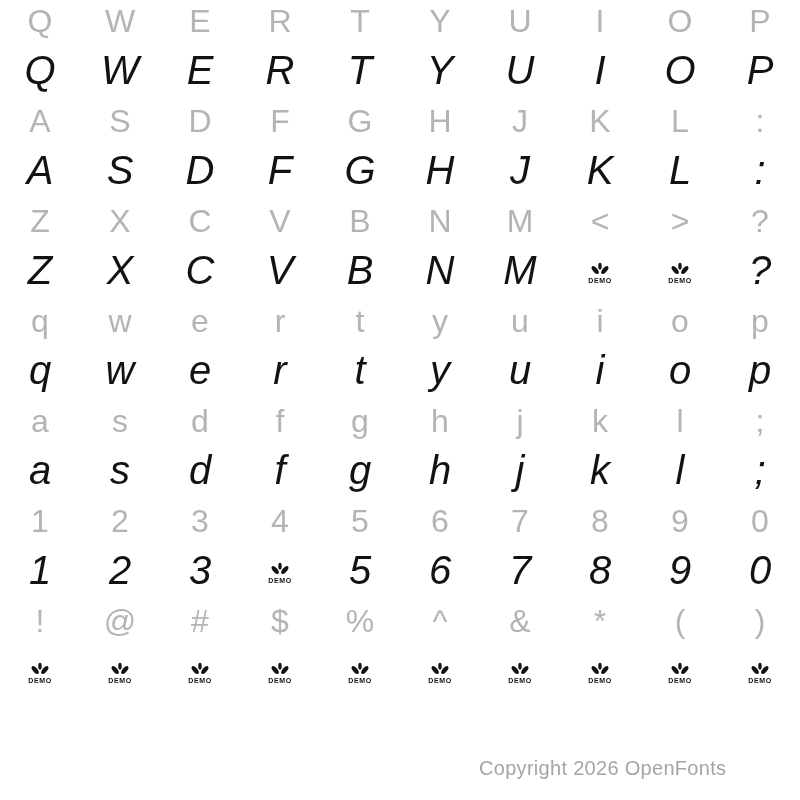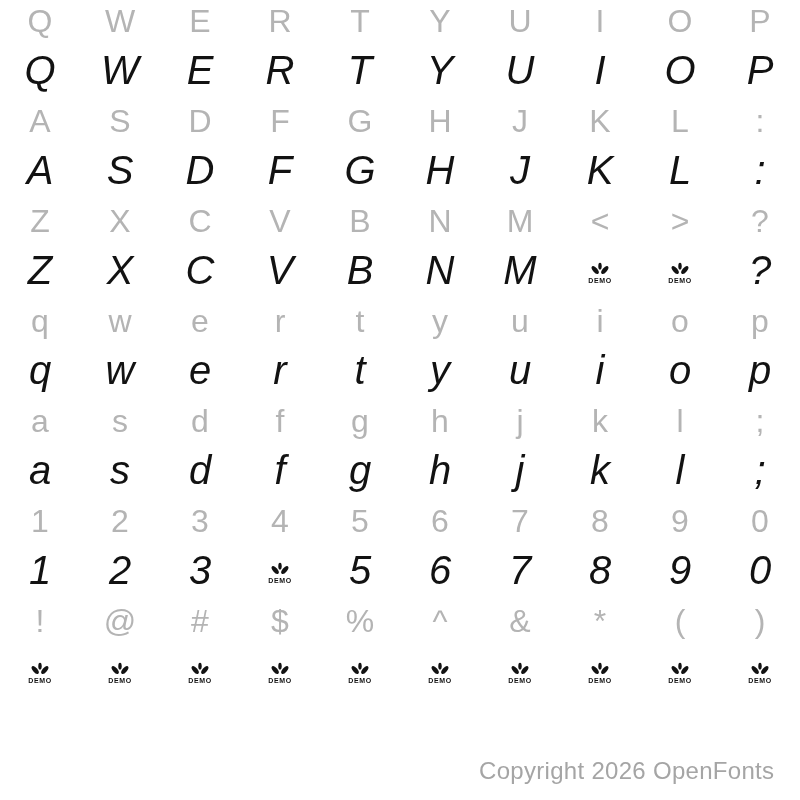--- a/index.html
+++ b/index.html
@@ -67,21 +67,21 @@
     letter-spacing: 0.6px;
     line-height: 8px;
     color: var(--ink-color, #121212);
     margin-top: 1px;
   }
   .footer-copyright {
     position: absolute;
     top: 757px;
     left: 479px;
     font-family: "Liberation Sans", sans-serif;
-    font-size: 24px;
+    font-size: 20px;
     letter-spacing: 0.3px;
     color: var(--footer-color, #a5a5a5);
     white-space: nowrap;
   }
 </style>
 </head>
 <body style="background: rgb(255, 255, 255);">
 
 <div class="specimen-grid">
     <div class="row ghost">

